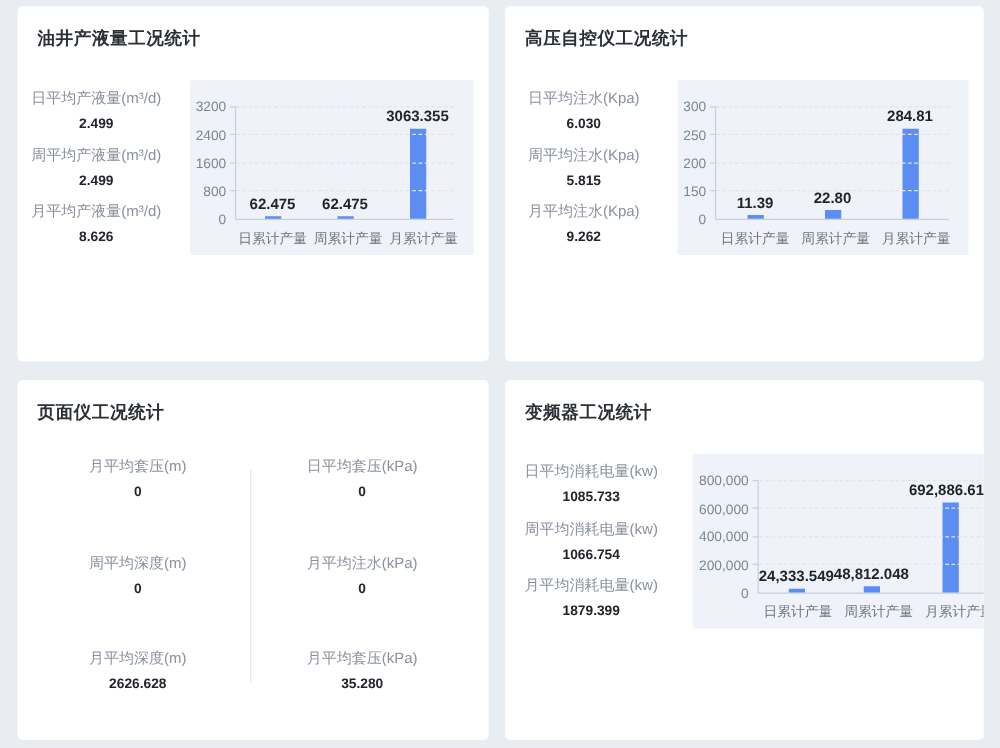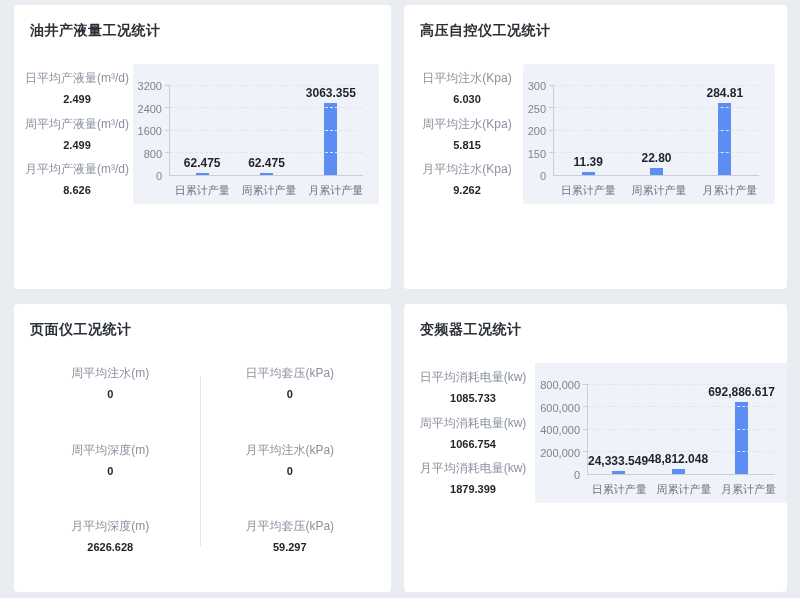--- a/index.html
+++ b/index.html
@@ -23,21 +23,21 @@
     overflow:hidden;
   }
   .card-title {
     font-size:14px;
     font-weight:bold;
     color:#2b2f36;
     letter-spacing:.5px;
     margin-left:9px;
     margin-bottom:24px;
   }
-  .content { display:flex; height:140px; }
+  .content { display:flex; height:140px;gap:19px; }
   
   .stats {
     width:112px;
     flex:none;
     display:flex;
     flex-direction:column;
     justify-content:space-between;
     padding:6px 0 8px 0;
     text-align:center;
   }
@@ -236,21 +236,21 @@
         </div>
       </div>
     </div>
   </div>
 
   <div class="card">
     <div class="card-title">页面仪工况统计</div>
     <div class="dual-stats">
       <div class="dual-col">
         <div>
-          <div class="stat-label">周平均注水(m)</div>
+          <div class="stat-label">月平均套压(m)</div>
           <div class="stat-value">0</div>
         </div>
         <div>
           <div class="stat-label">周平均深度(m)</div>
           <div class="stat-value">0</div>
         </div>
         <div>
           <div class="stat-label">月平均深度(m)</div>
           <div class="stat-value">2626.628</div>
         </div>
@@ -260,21 +260,21 @@
         <div>
           <div class="stat-label">日平均套压(kPa)</div>
           <div class="stat-value">0</div>
         </div>
         <div>
           <div class="stat-label">月平均注水(kPa)</div>
           <div class="stat-value">0</div>
         </div>
         <div>
           <div class="stat-label">月平均套压(kPa)</div>
-          <div class="stat-value">59.297</div>
+          <div class="stat-value">35.280</div>
         </div>
       </div>
     </div>
   </div>
 
   <div class="card">
     <div class="card-title">变频器工况统计</div>
     <div class="content">
       <div class="stats" style="width:124px">
         <div>

